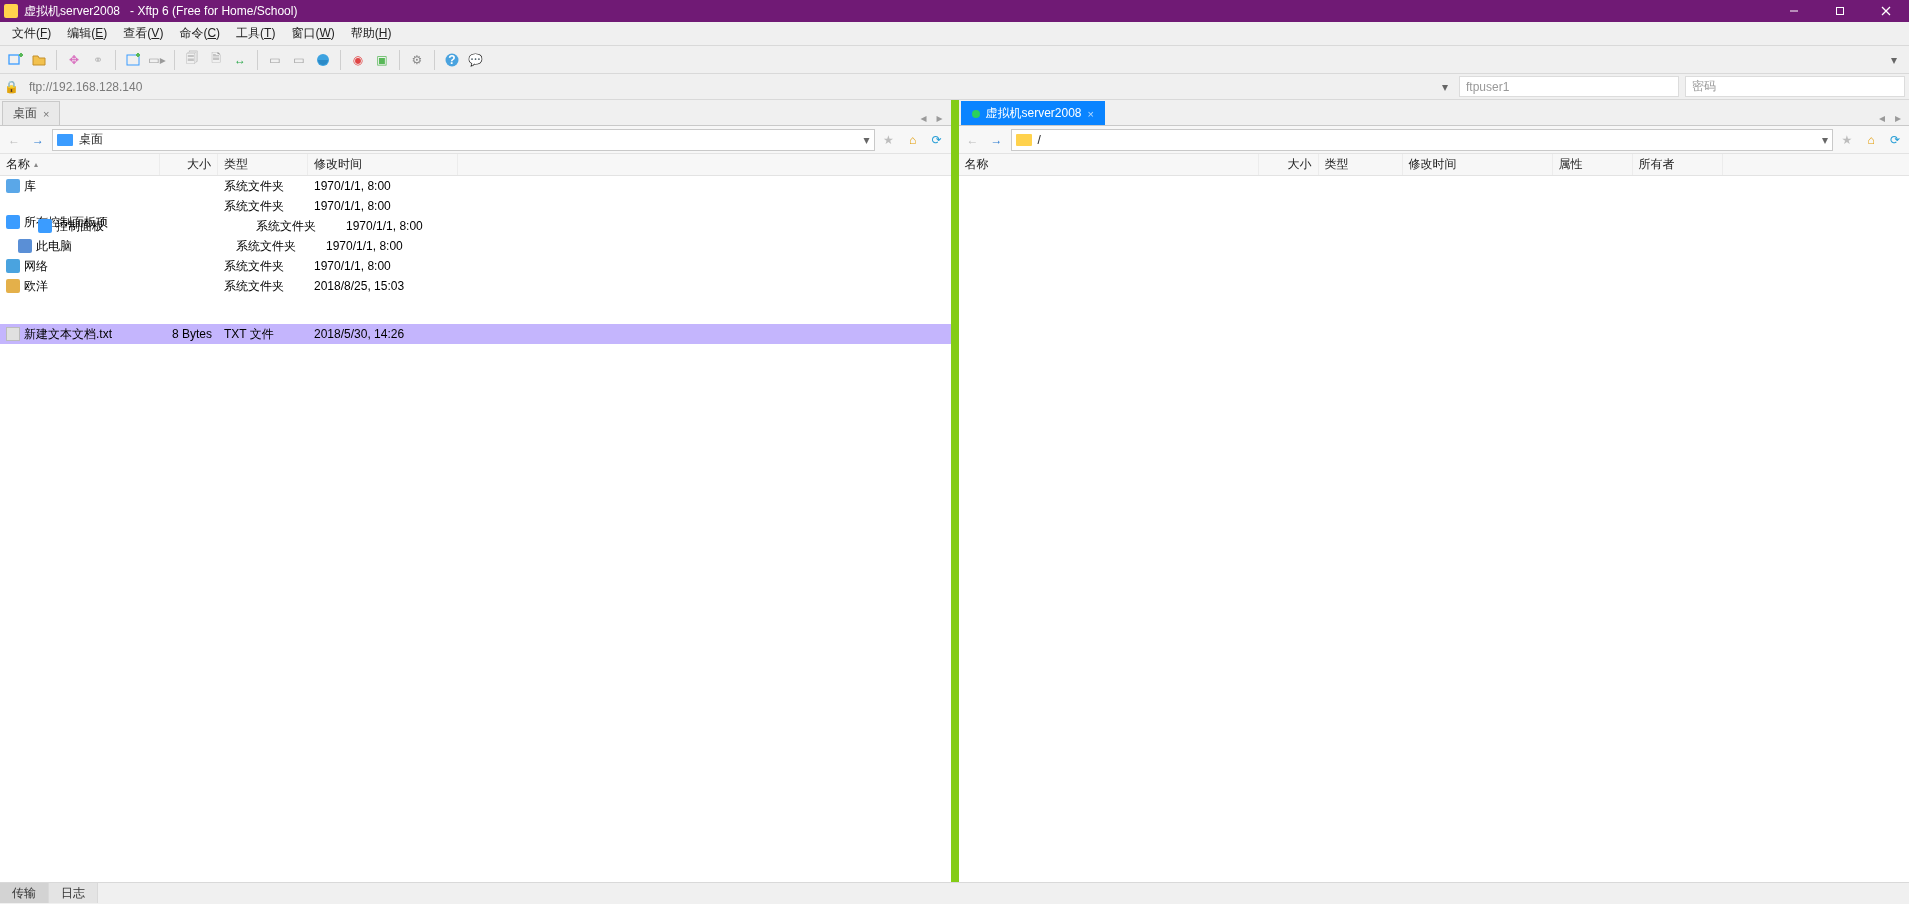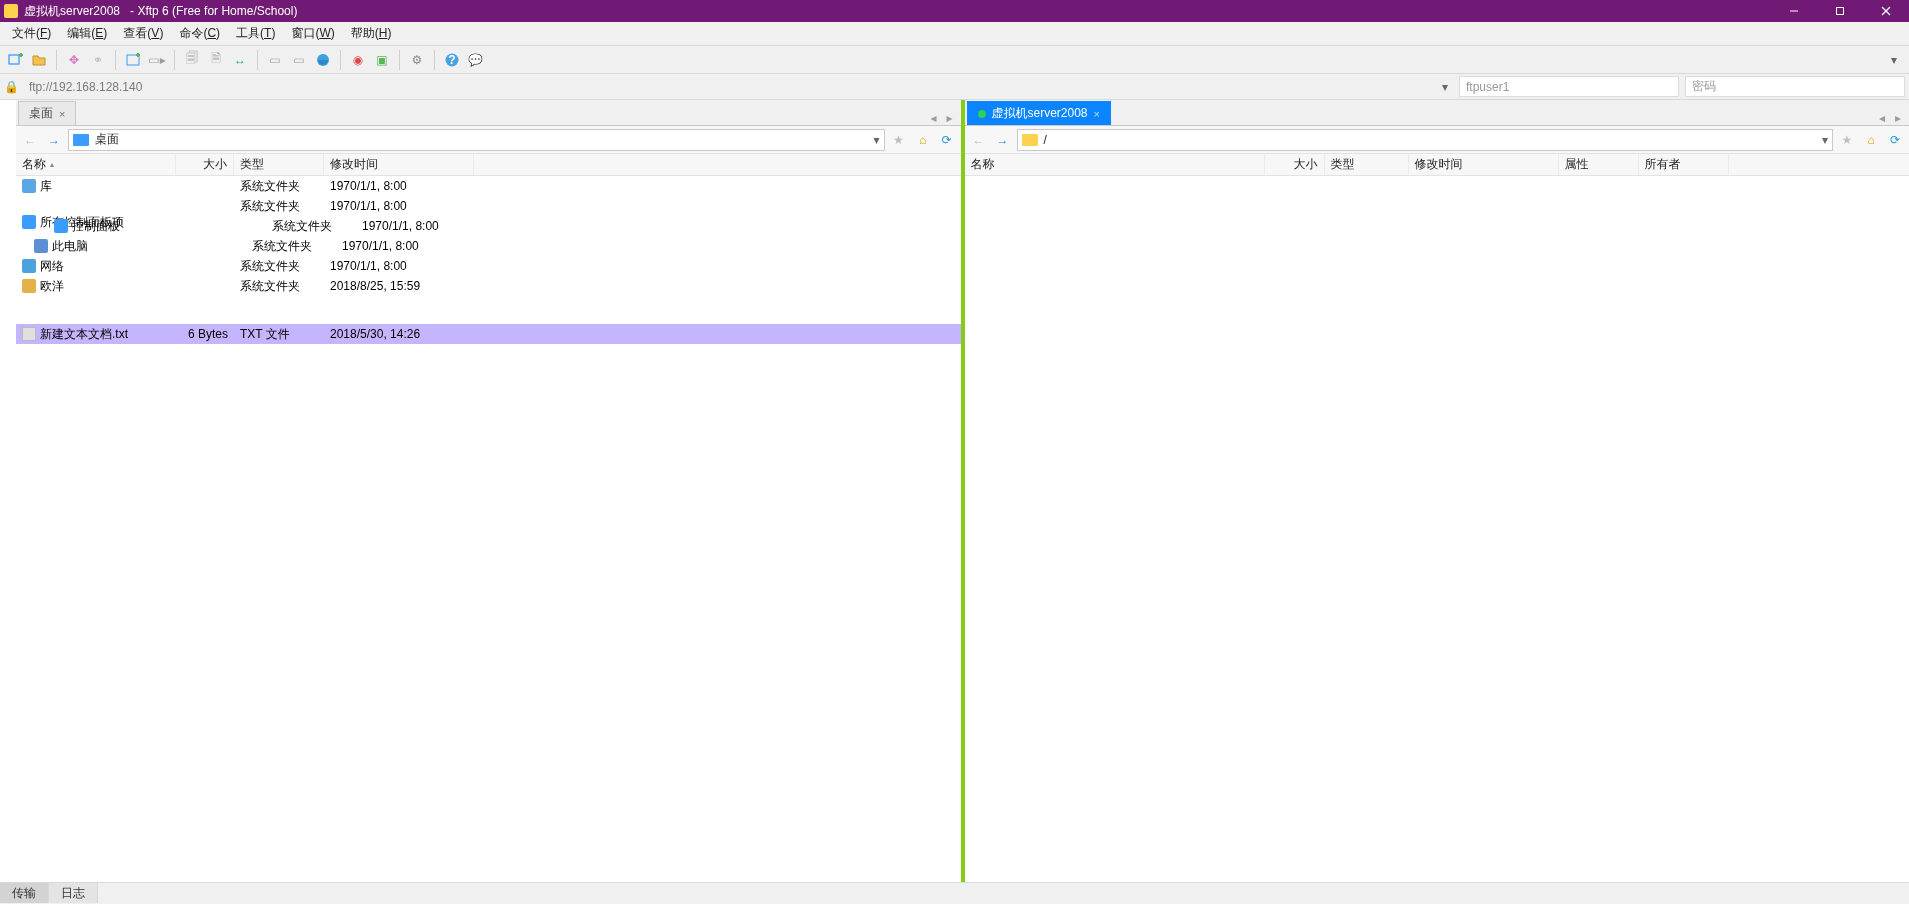--- a/index.html
+++ b/index.html
@@ -23,21 +23,21 @@
 .addrbar { height: 26px; background: #f0f0f0; display: flex; align-items: center; padding: 0 4px; gap: 6px; border-bottom: 1px solid #d9d9d9; }
 .addrbar .lock { color: #8a8a8a; }
 .addrbar .url { flex: 1; color: #7a7a7a; padding: 0 4px; white-space: nowrap; overflow: hidden; }
 .addrbar .addr-dd { width: 16px; text-align: center; color: #666; }
 .addrbar .field { background: #fff; border: 1px solid #dcdcdc; height: 21px; padding: 0 6px; color: #999; display: flex; align-items: center; }
 .addrbar .user { width: 220px; }
 .addrbar .pass { width: 220px; }
 
 .workarea { position: absolute; top: 100px; bottom: 22px; left: 0; right: 0; display: flex; }
 .pane { flex: 1; display: flex; flex-direction: column; min-width: 0; }
-.pane.left { border-right: 4px solid #84cc16; padding-left: 16px; }
+.pane.left { border-right: 8px solid #84cc16; }
 
 .tabstrip { height: 26px; background: #f0f0f0; display: flex; align-items: flex-end; border-bottom: 1px solid #c9c9c9; position: relative; }
 .tab { height: 24px; padding: 0 10px; display: flex; align-items: center; gap: 6px; background: #e9e9e9; border: 1px solid #c9c9c9; border-bottom: none; margin-left: 2px; color: #444; }
 .tab.active-blue { background: #0a84ff; color: #fff; border-color: #0a84ff; }
 .tab .dot { width: 8px; height: 8px; border-radius: 50%; background: #2bd15b; }
 .tab .x { font-size: 11px; opacity: 0.7; }
 .tabstrip .navs { margin-left: auto; display: flex; align-items: center; gap: 2px; padding-right: 4px; }
 .tabstrip .navs span { color: #9a9a9a; padding: 0 4px; }
 
 .pathbar { height: 28px; background: #f7f7f7; display: flex; align-items: center; padding: 0 4px; gap: 4px; border-bottom: 1px solid #e3e3e3; }
@@ -239,25 +239,25 @@
         <div class="row">
           <div class="cell" style="width: 160px;"><span class="ficon ic-net"></span>网络</div>
           <div class="cell c-size" style="width: 58px;"></div>
           <div class="cell" style="width: 90px;">系统文件夹</div>
           <div class="cell" style="width: 150px;">1970/1/1, 8:00</div>
         </div>
         <div class="row">
           <div class="cell" style="width: 160px;"><span class="ficon ic-user"></span>欧洋</div>
           <div class="cell c-size" style="width: 58px;"></div>
           <div class="cell" style="width: 90px;">系统文件夹</div>
-          <div class="cell" style="width: 150px;">2018/8/25, 15:59</div>
+          <div class="cell" style="width: 150px;">2018/8/25, 15:03</div>
         </div>
         <div class="row selected">
           <div class="cell" style="width: 160px;"><span class="ficon ic-txt"></span>新建文本文档.txt</div>
-          <div class="cell c-size" style="width: 58px;">6 Bytes</div>
+          <div class="cell c-size" style="width: 58px;">8 Bytes</div>
           <div class="cell" style="width: 90px;">TXT 文件</div>
           <div class="cell" style="width: 150px;">2018/5/30, 14:26</div>
         </div>
       </div>
   </div>
 
   <div class="pane">
     <div class="tabstrip">
       <div class="tab active-blue">
         <span class="dot"></span>

